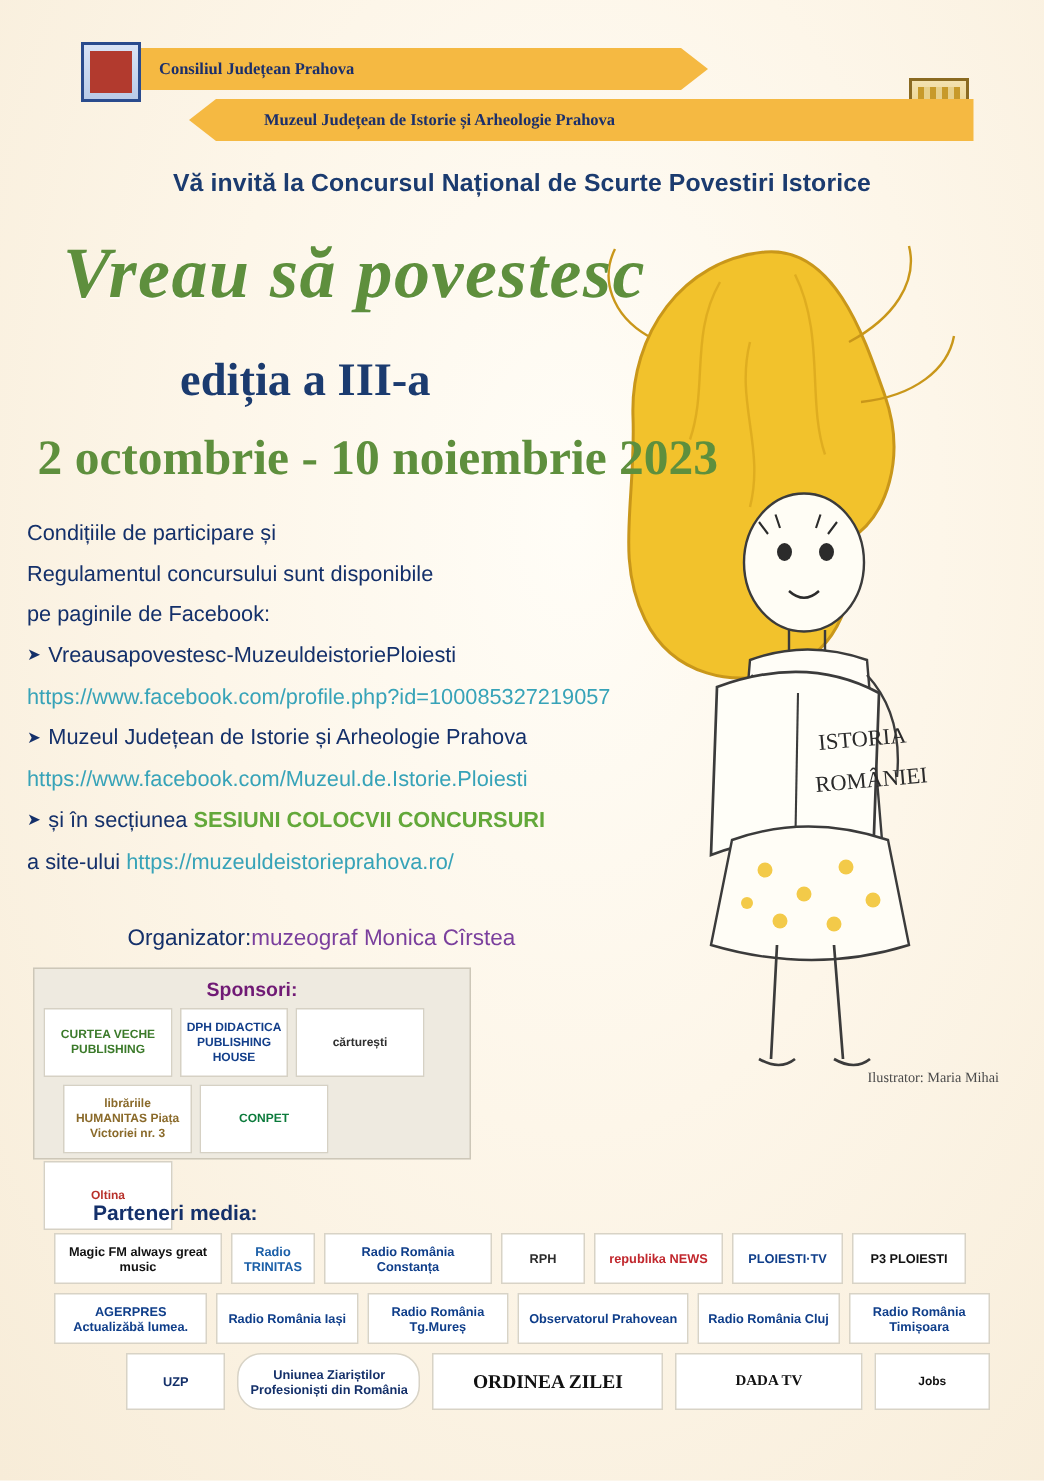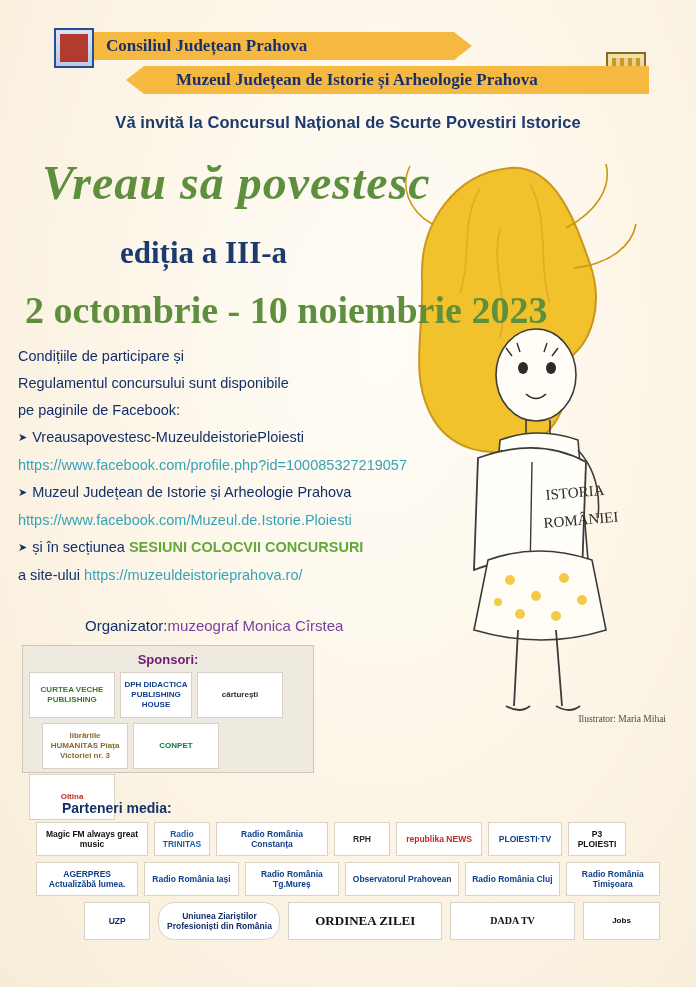--- a/index.html
+++ b/index.html
@@ -89,21 +89,21 @@
   .banner.two:before {
     content: "";
     position: absolute;
     left: -18px;
     top: 0;
     border-right: 18px solid #f5b942;
     border-top: 14px solid transparent;
     border-bottom: 14px solid transparent;
   }
   .banner span {
-    font-size: 17px;
+    font-size: 11px;
     font-weight: bold;
     color: #1b2f6b;
     font-family: "Liberation Serif", serif;
     white-space: nowrap;
   }
 
   
   .invite {
     position: absolute;
     top: 113px;
@@ -136,21 +136,21 @@
     font-weight: bold;
     font-size: 31px;
     color: #1b3b6f;
   }
   .title-dates {
     position: absolute;
     top: 288px;
     left: 25px;
     font-family: "Liberation Serif", serif;
     font-weight: bold;
-    font-size: 38px;
+    font-size: 33px;
     color: #5e8f3d;
   }
 
   
   .info {
     position: absolute;
     top: 343px;
     left: 18px;
     width: 470px;
     font-size: 14.5px;
@@ -294,21 +294,21 @@
     height: 34px;
   }
   .mrow.r1 .mlogo { height: 34px; }
   .mrow.r3 .mlogo { height: 38px; }
   .m-magic { width: 112px; color:#111; }
   .m-trinitas { width: 56px; color:#1b5fa8; }
   .m-constanta { width: 112px; color:#0f3e8a; }
   .m-rph { width: 56px; color:#2b2b2b; }
   .m-republika { width: 86px; color:#c1272d;text-align:center; }
   .m-ploiestitv { width: 74px; color:#0f3e8a; }
-  .m-p3 { width: 58px; color:#111; }
+  .m-p3 { width: 76px; color:#111; }
   .m-agerpres { width: 104px; color:#0f3e8a; }
   .m-iasi { width: 96px; color:#0f3e8a; }
   .m-tgmures { width: 96px; color:#0f3e8a; }
   .m-obsprah { width: 116px; color:#0f3e8a; }
   .m-cluj { width: 96px; color:#0f3e8a; }
   .m-timisoara { width: 96px; color:#0f3e8a; }
   .m-uzp { width: 69px; color:#14306a;margin-left:48px; }
   .m-uzptext { width: 127px; color:#14306a;border-radius:16px; }
   .m-ordinea { width: 160px; color:#111; font-size:13px; font-family:"Liberation Serif",serif; }
   .m-dada { width: 130px; color:#111; font-size:10px;font-family:Liberation Serif, serif; }

